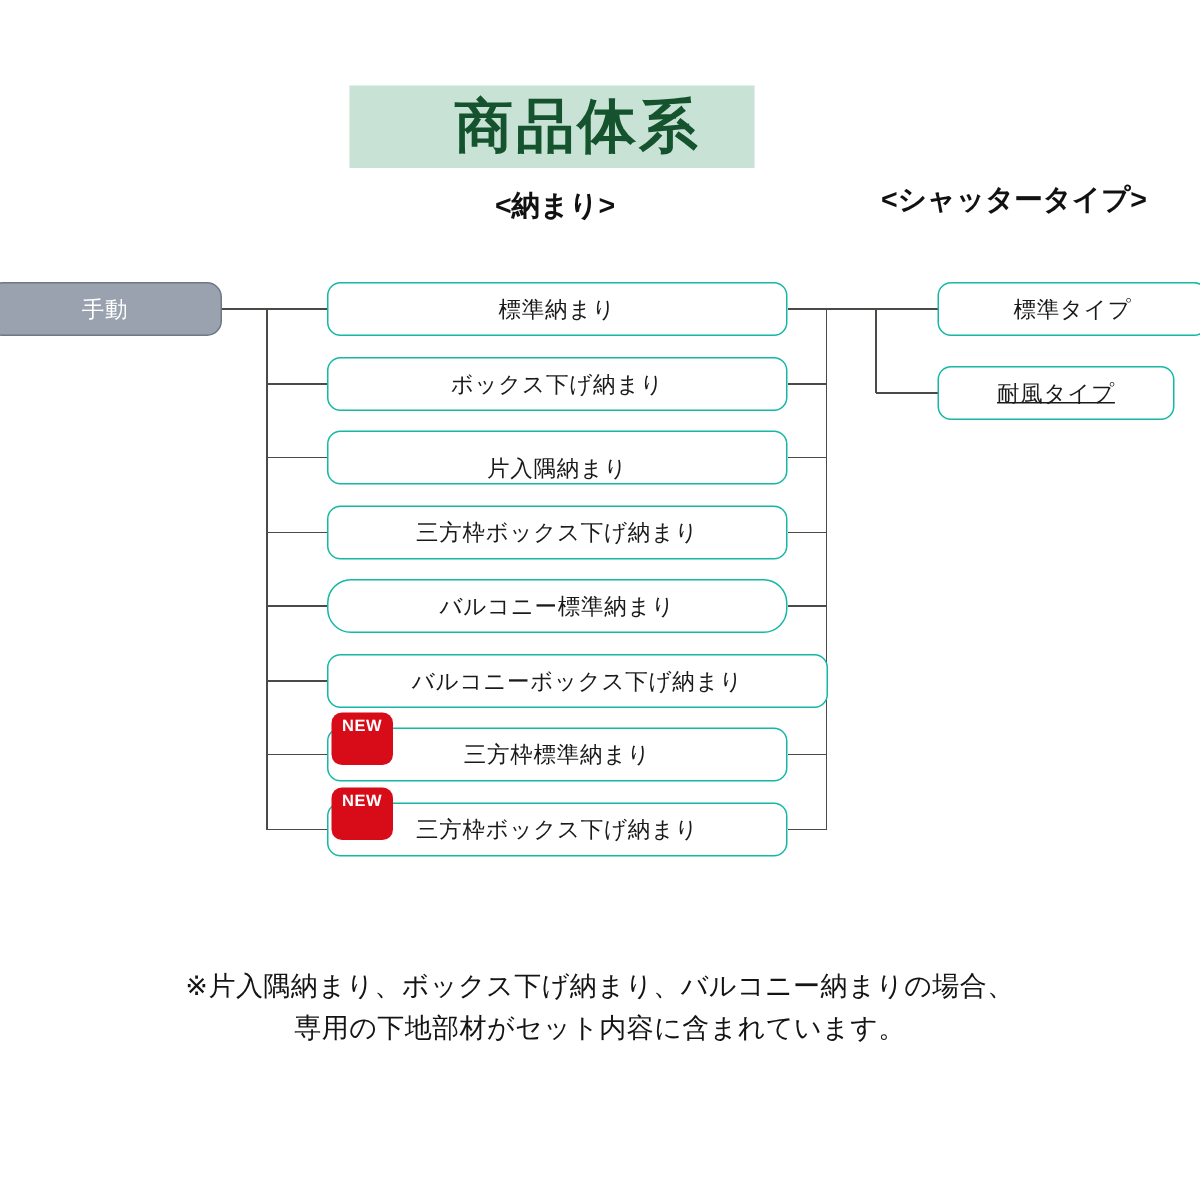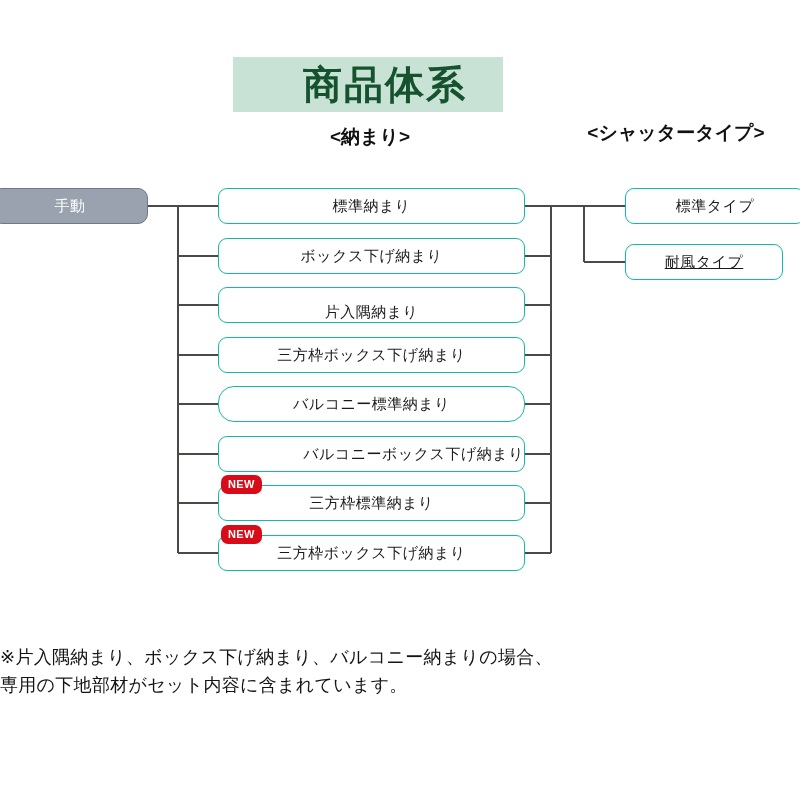--- a/index.html
+++ b/index.html
@@ -99,31 +99,32 @@
   .badge-new {
     position: absolute;
     left: 2px;
     top: -11px;
     background: #d80c18;
     color: #ffffff;
     font-size: 11px;
     font-weight: bold;
     letter-spacing: 0.4px;
     line-height: 1;
-    padding: 4px 7px 4px 7px;
+    padding: 4px 7px 20px 7px;
     border-radius: 7px;
     z-index: 5;
   }
 
   
   .footnote {
     position: absolute;
     left: 0px;
     top: 644px;
     width: 800px;
+    text-align: center;
     font-size: 18px;
     color: #141414;
     line-height: 1.55;
     letter-spacing: 0.3px;
   }
   .footnote .line {
     display: block;
   }
 </style>
 </head>
@@ -191,21 +192,21 @@
   </div>
 
   <div class="node" style="left:218px; top:337px; width:307px; height:36px;">
     <span>三方枠ボックス下げ納まり</span>
   </div>
 
   <div class="node" style="left:218px; top:386px; width:307px; height:36px;border-radius:16px;">
     <span>バルコニー標準納まり</span>
   </div>
 
-  <div class="node" style="left:218px; top:436px; width:307px; height:36px;justify-content:flex-end;">
+  <div class="node" style="left:218px; top:436px; width:334px; height:36px;">
     <span>バルコニーボックス下げ納まり</span>
   </div>
 
   <div class="node" style="left:218px; top:485px; width:307px; height:36px;">
     <span class="badge-new">NEW</span>
     <span>三方枠標準納まり</span>
   </div>
 
   <div class="node" style="left:218px; top:535px; width:307px; height:36px;">
     <span class="badge-new">NEW</span>

